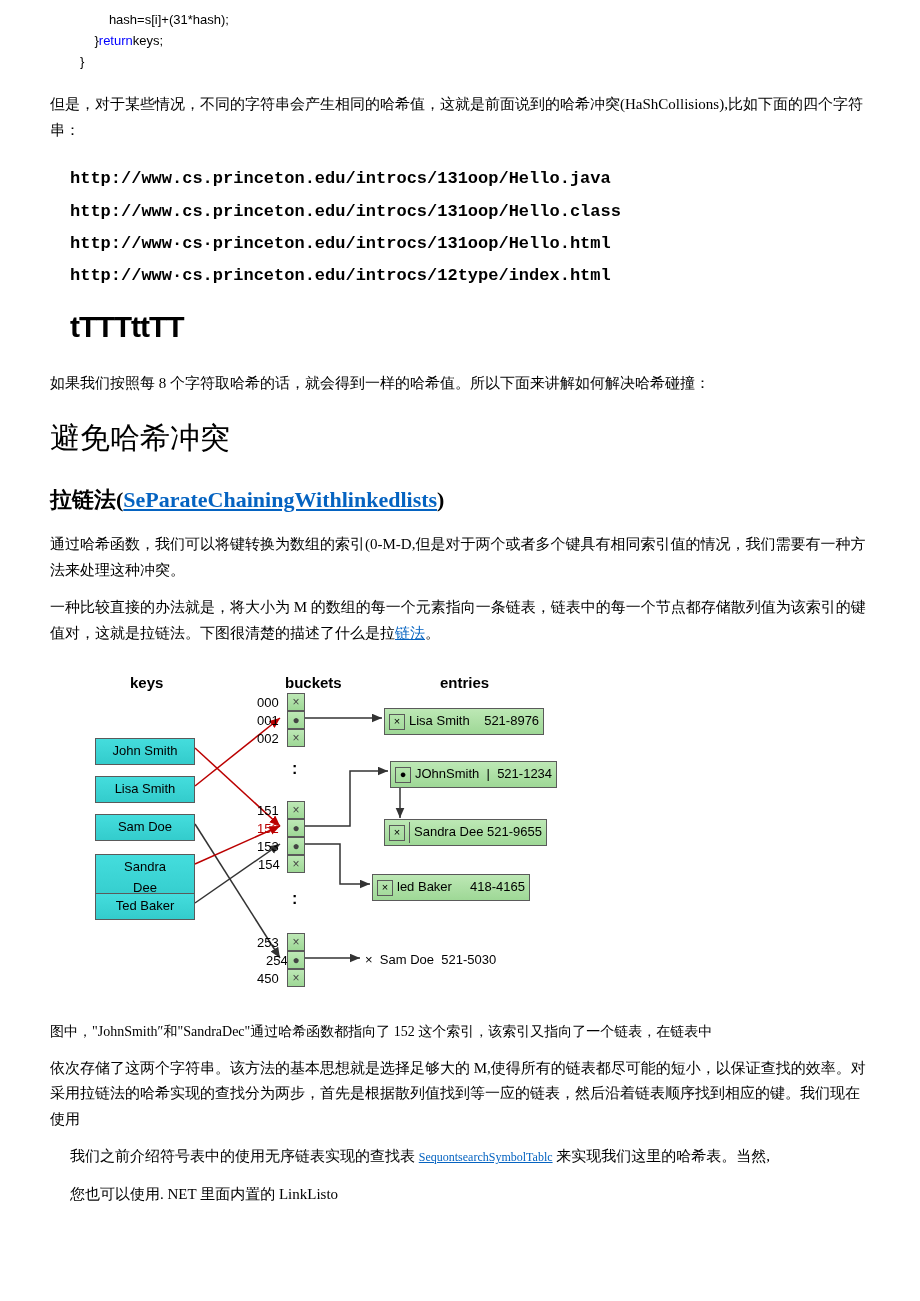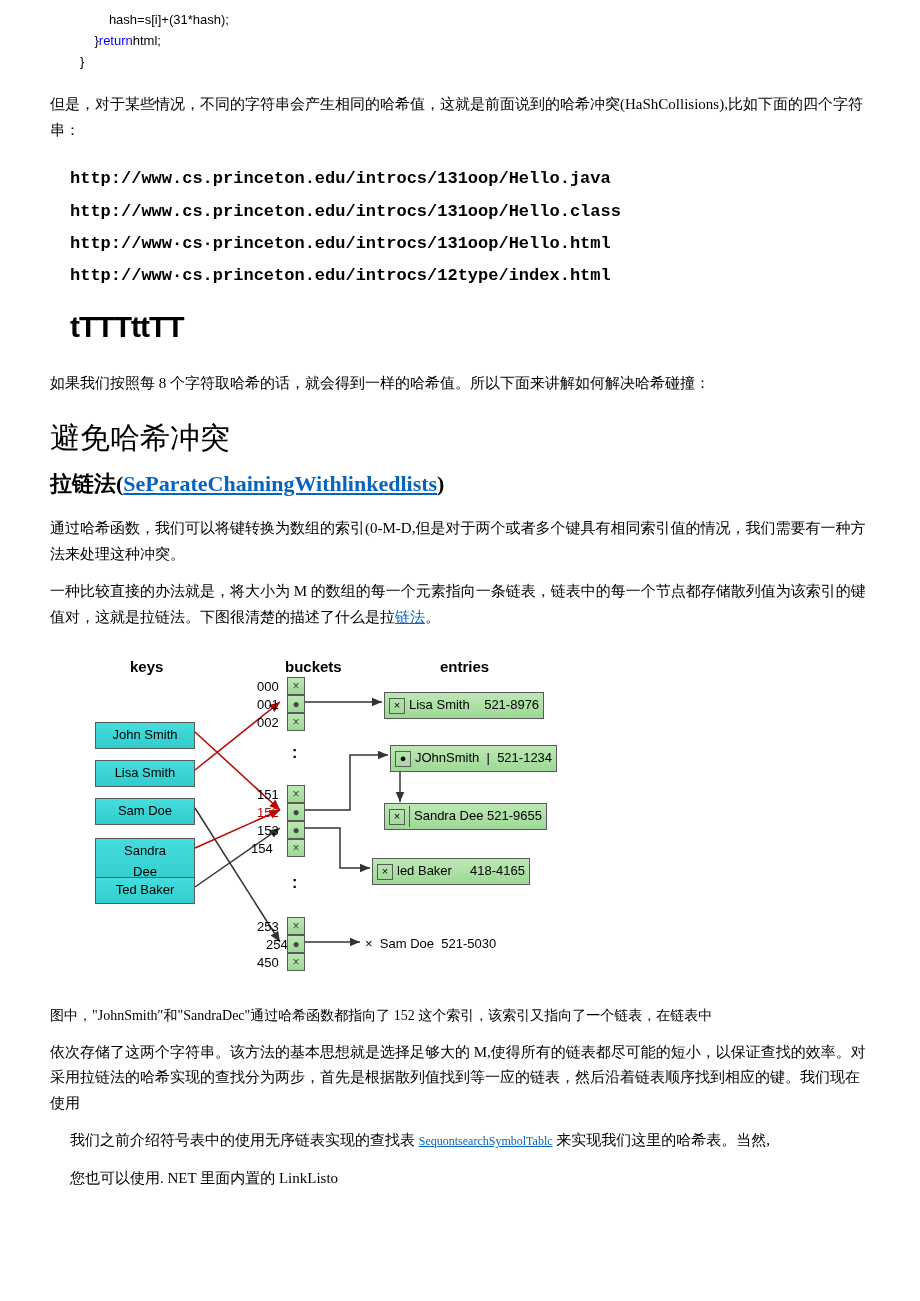--- a/index.html
+++ b/index.html
@@ -35,21 +35,21 @@
   font-size: 30px;
   margin-left: 20px;
   margin-bottom: 20px;
   letter-spacing: -1px;
 }
 h1 {
   font-family: "SimSun", serif;
   font-weight: normal;
   font-size: 30px;
   margin-top: 18px;
-  margin-bottom: 4px;
+  margin-bottom: 20px;
 }
 h2 {
   font-family: "SimSun", serif;
   font-weight: bold;
   font-size: 22px;
   margin-bottom: 15px;
 }
 .link {
   color: #0563c1;
   text-decoration: underline;
@@ -138,21 +138,21 @@
   pointer-events: none;
 }
 </style>
 </head>
 <body>
 
 <div class="content">
 
   <div class="code-block">
     <div class="code-line">        hash=s[i]+(31*hash);</div>
-    <div class="code-line">    }<span class="kw-return">return</span><span>html;</span></div>
+    <div class="code-line">    }<span class="kw-return">return</span><span>keys;</span></div>
     <div class="code-line">}</div>
   </div>
 
   <p class="para">但是，对于某些情况，不同的字符串会产生相同的哈希值，这就是前面说到的哈希冲突(HaShCollisions),比如下面的四个字符串：</p>
 
   <div class="mono-block">
     <div>http://www.cs.princeton.edu/introcs/131oop/Hello.java</div>
     <div>http://www.cs.princeton.edu/introcs/131oop/Hello.class</div>
     <div>http://www·cs·princeton.edu/introcs/131oop/Hello.html</div>
     <div>http://www·cs.princeton.edu/introcs/12type/index.html</div>
@@ -209,21 +209,21 @@
     <div class="key-box" style="left:5px; top:143px">Sam Doe</div>
     <div class="key-box" style="left:5px; top:183px">Sandra Dee</div>
     <div class="key-box" style="left:5px; top:222px">Ted Baker</div>
 
     <div class="bucket-label" style="left:167px; top:22px">000</div>
     <div class="bucket-label" style="left:167px; top:40px">001</div>
     <div class="bucket-label" style="left:167px; top:58px">002</div>
     <div class="bucket-label" style="left:167px; top:130px">151</div>
     <div class="bucket-label" style="left:167px; top:148px; color:#b00">152</div>
     <div class="bucket-label" style="left:167px; top:166px">153</div>
-    <div class="bucket-label" style="left:161px; top:184px">154</div>
+    <div class="bucket-label" style="left:168px; top:184px">154</div>
     <div class="bucket-label" style="left:167px; top:262px">253</div>
     <div class="bucket-label" style="left:176px; top:280px">254</div>
     <div class="bucket-label" style="left:167px; top:298px">450</div>
 
     <div class="bucket-cell" style="left:197px; top:22px">×</div>
     <div class="bucket-cell" style="left:197px; top:40px">●</div>
     <div class="bucket-cell" style="left:197px; top:58px">×</div>
     <div class="bucket-cell" style="left:197px; top:130px">×</div>
     <div class="bucket-cell" style="left:197px; top:148px">●</div>
     <div class="bucket-cell" style="left:197px; top:166px">●</div>

